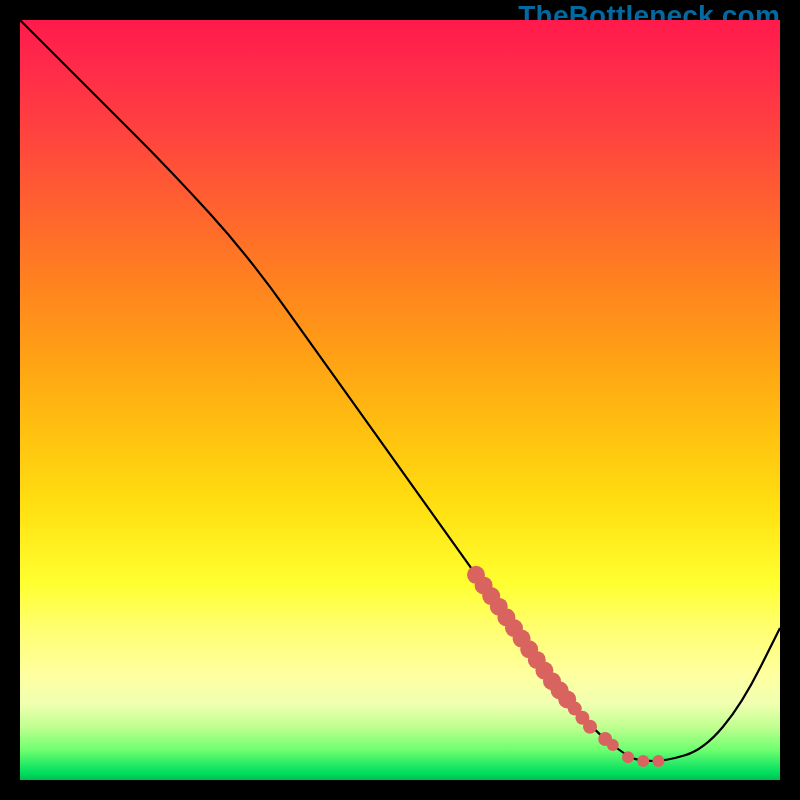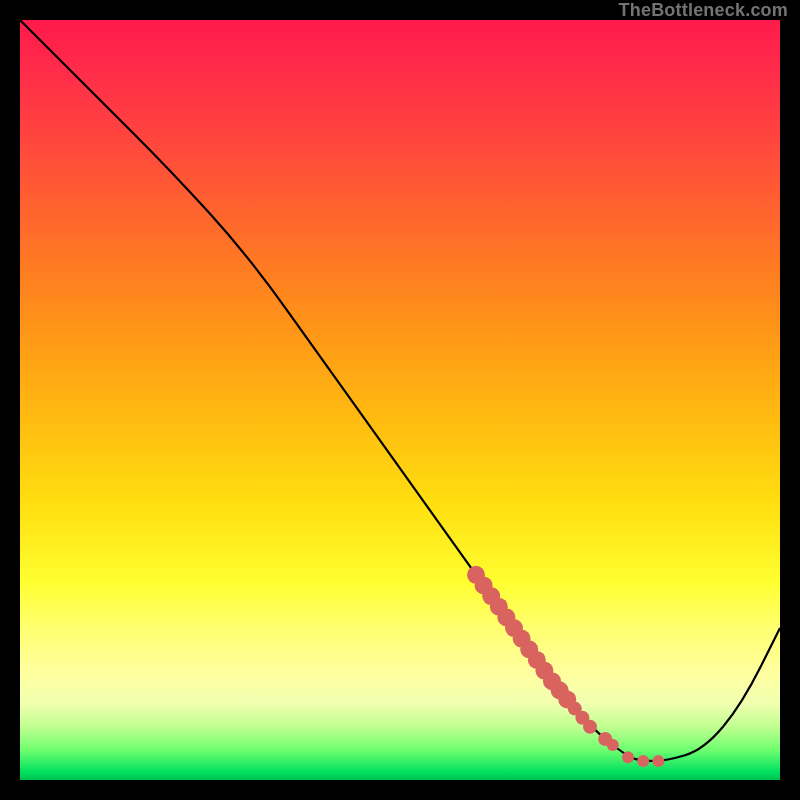--- a/index.html
+++ b/index.html
@@ -38,23 +38,23 @@
       #c0ff90 93%,
       #70ff70 96%,
       #00e060 99%,
       #00c050 100%
     );
     box-sizing: border-box;
   }
   .watermark {
     position: absolute;
     top: 0px;
-    right: 12px;
-    color: #737373;
-    font-size: 18px;
+    right: 20px;
+    color: #0369a1;
+    font-size: 28px;
     font-weight: 600;
     letter-spacing: 0.2px;
   }
   svg.overlay {
     position: absolute;
     left: 20px;
     top: 20px;
     width: 760px;
     height: 760px;
     overflow: visible;

